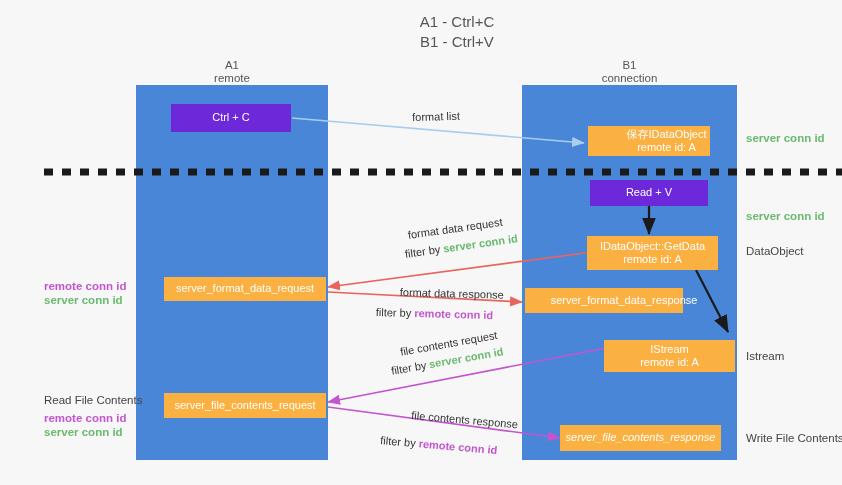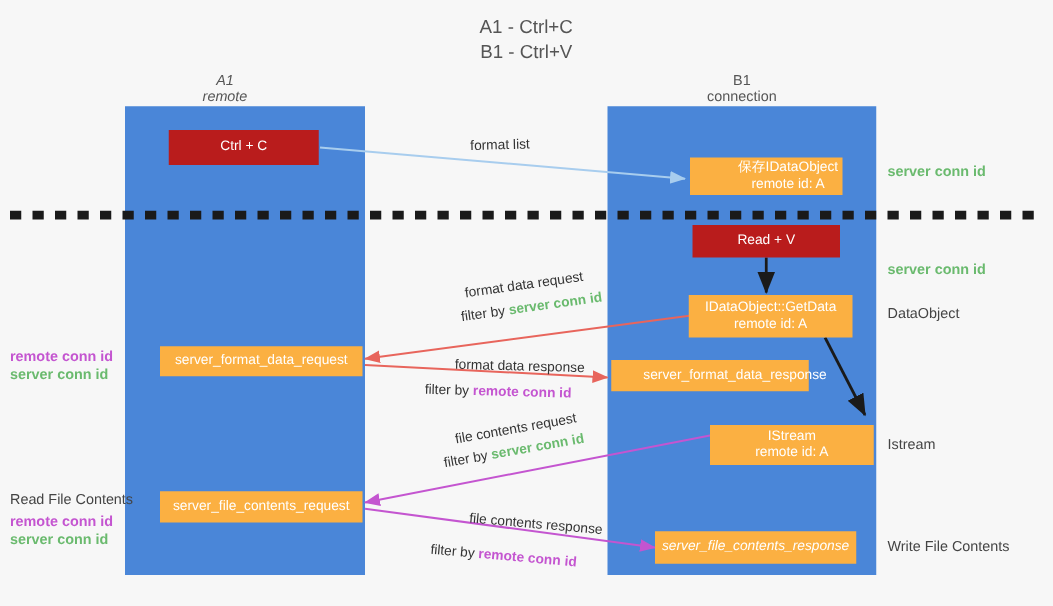--- a/index.html
+++ b/index.html
@@ -3,40 +3,40 @@
 <meta charset="utf-8">
 <style>
   html,body{margin:0;padding:0;}
   body{
     width:842px;height:485px;
     background:#f7f7f7;
     font-family:"Liberation Sans","DejaVu Sans",sans-serif;
     position:relative;overflow:hidden;
     -webkit-font-smoothing:antialiased;
   }
-  .stage{position:absolute;inset:0;}
+  .stage{position:absolute;inset:0;margin-left:36px;}
   svg.layer{position:absolute;left:0;top:0;width:842px;height:485px;overflow:visible;}
   .lane{position:absolute;background:#4a86d8;}
   .lane-a{left:100px;top:85px;width:192px;height:375px;}
   .lane-b{left:486px;top:85px;width:215px;height:375px;}
 
   .hdr{position:absolute;text-align:center;color:#555;font-size:11.5px;line-height:13px;}
   .hdr b{font-weight:400;display:block;}
 
   .title{
     position:absolute;left:0;top:12px;width:842px;text-align:center;
     color:#555;font-size:15px;line-height:20px;font-weight:400;
   }
 
   .box{
     position:absolute;box-sizing:border-box;
     display:flex;flex-direction:column;align-items:center;justify-content:center;
     color:#ffffff;font-size:11px;line-height:13.5px;text-align:center;
   }
-  .box.green{background:#b91c1c;}
+  .box.green{background:#6d28d9;}
   .box.orange{background:#fbb042;}
 
   .side{position:absolute;font-size:11.5px;line-height:14px;}
   .side .gray{color:#444;}
   .side .green{color:#6aba6e;font-weight:bold;}
   .side .purple{color:#c455d0;font-weight:bold;}
 
   .elabel{
     position:absolute;font-size:11px;line-height:14px;color:#333;
     white-space:nowrap;transform-origin:left top;
@@ -49,21 +49,21 @@
 </head>
 <body>
 
 <div class="stage">
 
   <div class="title">
     <span>A1 - Ctrl+C</span><br>
     <span>B1 - Ctrl+V</span>
   </div>
 
-  <div class="hdr" style="left:84px;top:59px;width:192px;font-style:italic;">
+  <div class="hdr" style="left:100px;top:59px;width:192px;">
     <b>A1</b>
     <b>remote</b>
   </div>
   <div class="hdr" style="left:486px;top:59px;width:215px;">
     <b>B1</b>
     <b>connection</b>
   </div>
 
   <div class="lane lane-a"></div>
   <div class="lane lane-b"></div>

